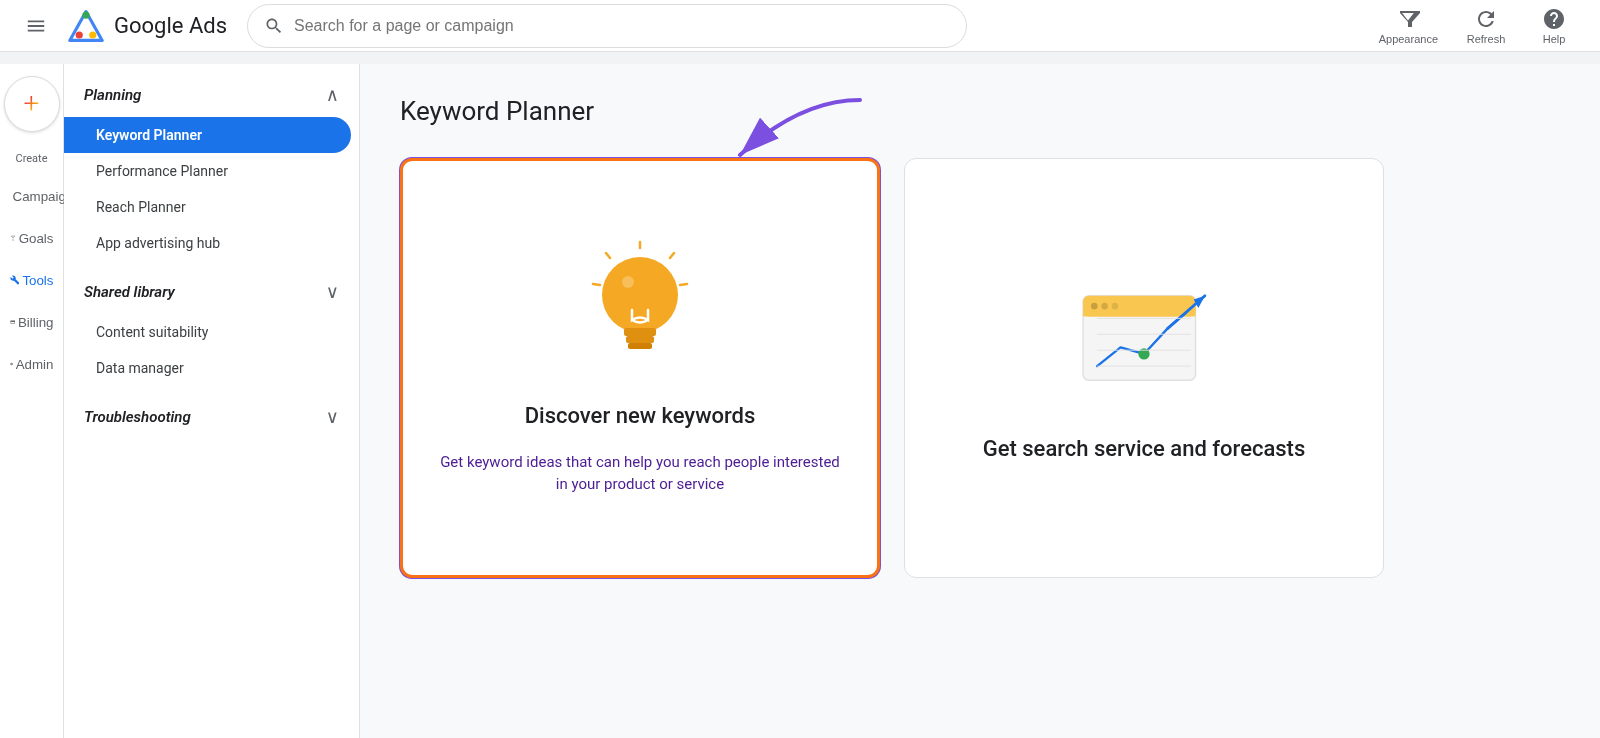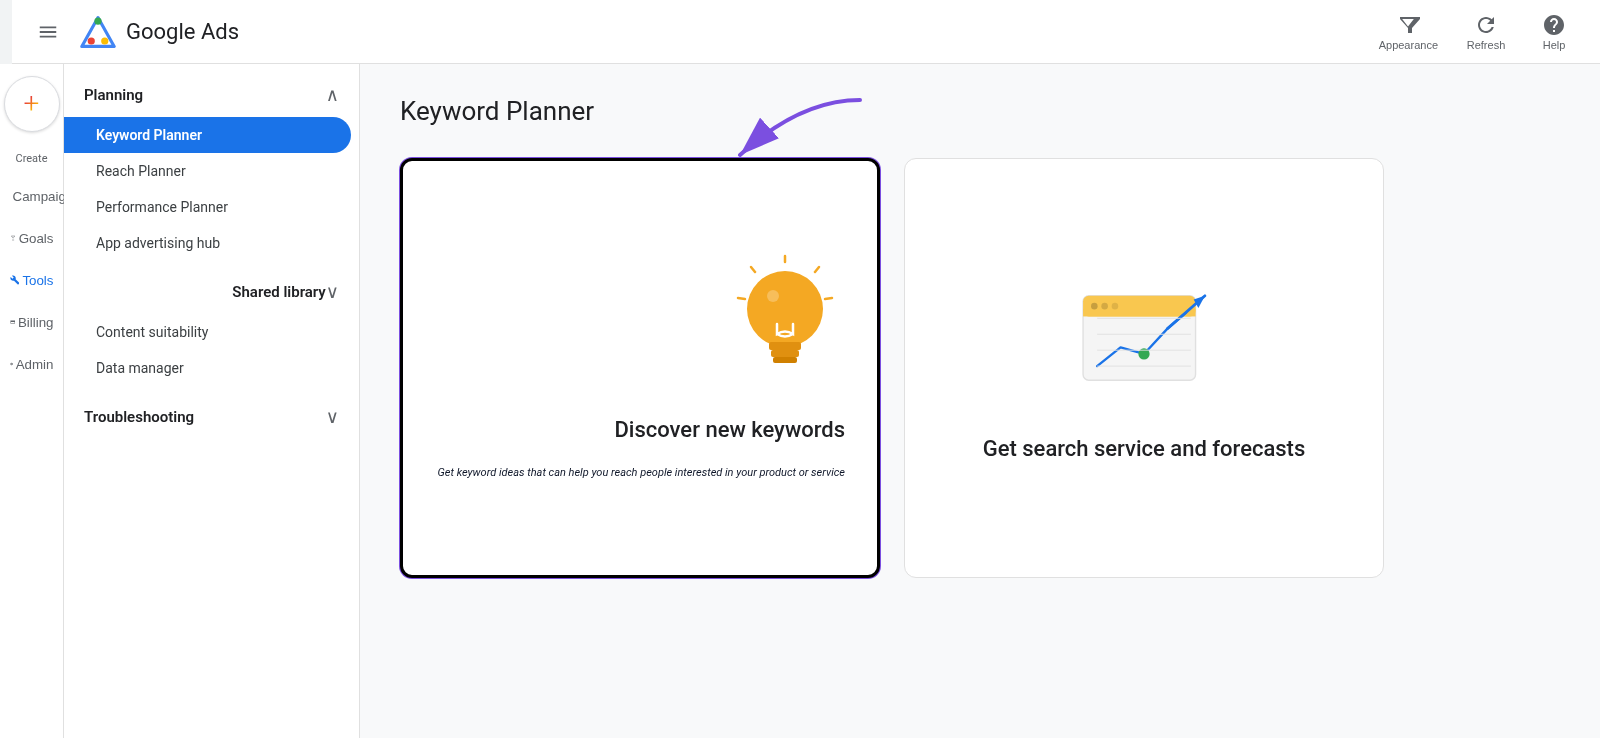--- a/index.html
+++ b/index.html
@@ -3,25 +3,25 @@
   <meta charset="utf-8">
   <style>
     * { box-sizing: border-box; margin: 0; padding: 0; }
     body { font-family: 'Google Sans', Roboto, Arial, sans-serif; background: #f1f3f4; height: 738px; overflow: hidden; }
 
     
     .header {
       display: flex;
       align-items: center;
       background: #fff;
-      height: 64px;
+      height: 52px;
       padding: 0 16px;
       border-bottom: 1px solid #e0e0e0;
       position: fixed;
-      top: 0; left: 12px; right: 0;
+      top: 0; left: 0; right: 0;
       z-index: 100;
     }
     .hamburger-btn {
       background: none; border: none; cursor: pointer;
       font-size: 22px; color: #5f6368; margin-right: 12px;
       display: flex; align-items: center; justify-content: center;
       width: 40px; height: 40px; border-radius: 50%;
     }
     .logo-area {
       display: flex; align-items: center; gap: 10px; margin-right: 20px;
@@ -108,21 +108,21 @@
       border-right: 1px solid #e0e0e0;
       overflow-y: auto;
       flex-shrink: 0;
       padding: 8px 0;
     }
     .sidebar-section-header {
       display: flex; align-items: center; justify-content: space-between;
       padding: 12px 20px; cursor: pointer;
     }
     .sidebar-section-title {
-      font-size: 15px; font-weight: 600; color: #202124;
+      font-size: 15px; font-weight: 600; color: #202124; font-style: italic;
     }
     .chevron { font-size: 18px; color: #5f6368; }
     .sidebar-item {
       display: flex; align-items: center;
       padding: 10px 20px 10px 32px;
       cursor: pointer; border-radius: 0 24px 24px 0;
       margin-right: 8px;
       font-size: 14px; color: #3c4043;
     }
     .sidebar-item.active {
@@ -156,30 +156,29 @@
       padding: 40px 32px;
       display: flex; flex-direction: column;
       align-items: center; text-align: center;
       cursor: pointer;
       max-width: 480px;
       min-height: 420px;
       justify-content: center;
       gap: 20px;
     }
     .card.highlighted {
-      border: 3px solid #000000;
+      border: 3px solid #f97316;
       box-shadow: 0 0 0 1px #7b4fe0;
-      align-items: flex-end;
     }
     .card-icon-area { margin-bottom: 8px; }
     .card-title {
       font-size: 22px; font-weight: 500; color: #202124; line-height: 1.3;
     }
     .card-description {
-      font-size: 11px; color: #0f172a; line-height: 1.5; font-style: italic;
+      font-size: 15px; color: #4c1d95; line-height: 1.5;
     }
 
     
     .lightbulb-svg { width: 120px; height: 130px; }
 
     
     .chart-svg { width: 150px; height: 130px; }
 
     
     .sidebar-panel::-webkit-scrollbar { width: 4px; }
@@ -199,20 +198,26 @@
 
     <svg class="logo-icon" viewBox="0 0 40 36">
       <polygon points="20,2 38,34 2,34" fill="none" stroke="#4285f4" stroke-width="3.5" stroke-linejoin="round"></polygon>
       <circle cx="12.5" cy="28" r="4" fill="#ea4335"></circle>
       <circle cx="27.5" cy="28" r="4" fill="#fbbc04"></circle>
       <circle cx="20" cy="6" r="4" fill="#34a853"></circle>
     </svg>
     <span class="logo-text">Google Ads</span>
   </div>
 
+  <div class="search-bar">
+    <svg class="search-icon-svg" width="20" height="20" viewBox="0 0 24 24" fill="#5f6368">
+      <path d="M15.5 14h-.79l-.28-.27C15.41 12.59 16 11.11 16 9.5 16 5.91 13.09 3 9.5 3S3 5.91 3 9.5 5.91 16 9.5 16c1.61 0 3.09-.59 4.23-1.57l.27.28v.79l5 4.99L20.49 19l-4.99-5zm-6 0C7.01 14 5 11.99 5 9.5S7.01 5 9.5 5 14 7.01 14 9.5 11.99 14 9.5 14z"></path>
+    </svg>
+    <input class="search-input" type="text" placeholder="Search for a page or campaign" style="">
+  </div>
 
   <div class="header-actions">
     <button class="header-action-btn">
       <svg width="24" height="24" viewBox="0 0 24 24" fill="#5f6368">
         <path d="M20 4H4v2l8 9v5h4v-5l8-9V4zm-2.17 2L12 13.55 6.17 6h11.66z"></path>
       </svg>
       <span>Appearance</span>
     </button>
     <button class="header-action-btn">
       <svg width="24" height="24" viewBox="0 0 24 24" fill="#5f6368">
@@ -279,31 +284,31 @@
 
     <div class="sidebar-section-header">
       <span class="sidebar-section-title">Planning</span>
       <span class="chevron">∧</span>
     </div>
     <div>
       <div class="sidebar-item active">
         <span>Keyword Planner</span>
       </div>
       <div class="sidebar-item">
+        <span>Performance Planner</span>
+      </div>
+      <div class="sidebar-item">
         <span>Reach Planner</span>
-      </div>
-      <div class="sidebar-item">
-        <span>Performance Planner</span>
       </div>
       <div class="sidebar-item">
         <span>App advertising hub</span>
       </div>
     </div>
 
-    <div class="sidebar-section-header" style="margin-top:8px;justify-content:flex-end;">
+    <div class="sidebar-section-header" style="margin-top:8px;">
       <span class="sidebar-section-title">Shared library</span>
       <span class="chevron">∨</span>
     </div>
     <div>
       <div class="sidebar-item">
         <span>Content suitability</span>
       </div>
       <div class="sidebar-item">
         <span>Data manager</span>
       </div>

